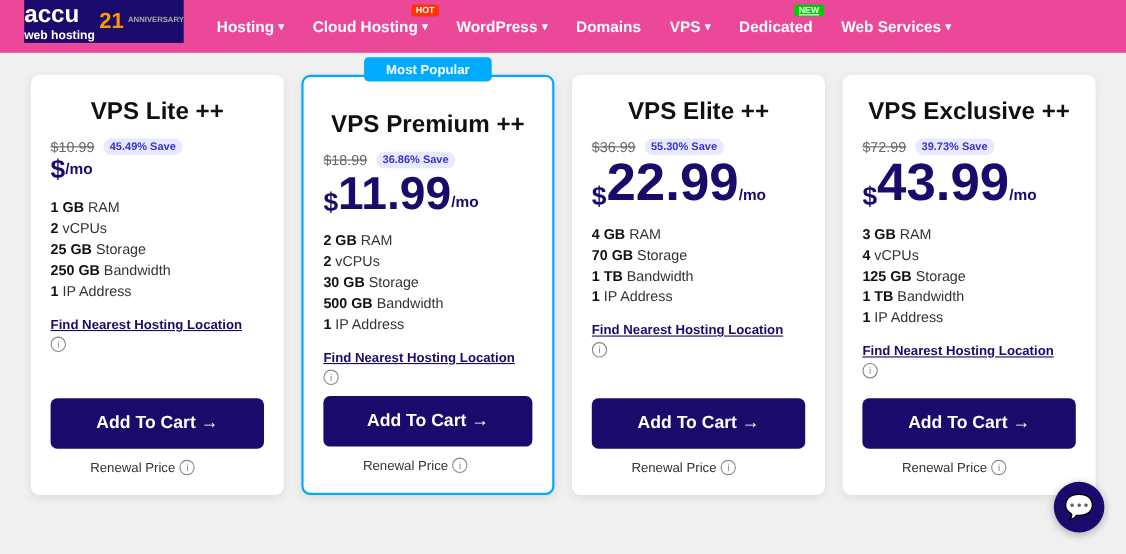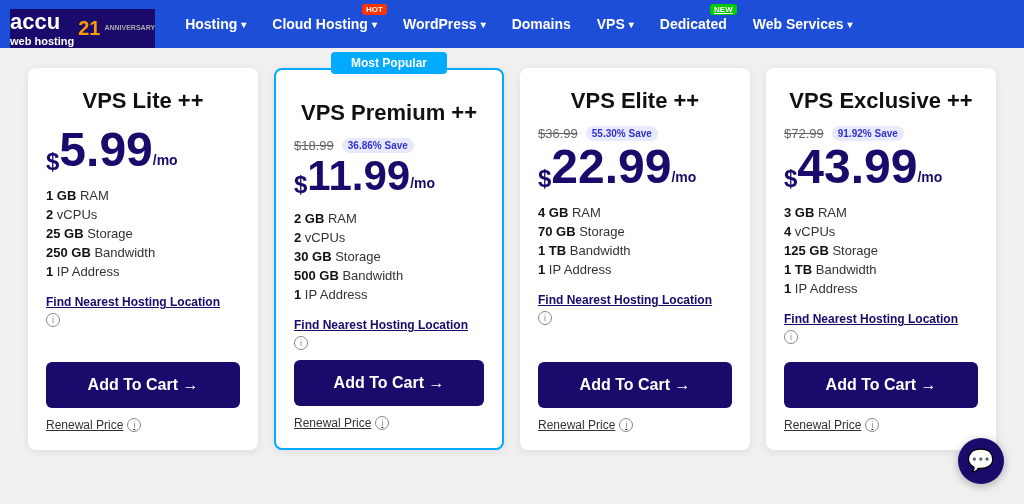--- a/index.html
+++ b/index.html
@@ -1,23 +1,23 @@
 <!DOCTYPE html>
 <html><head>
   <meta charset="utf-8">
   <style>
     * { box-sizing: border-box; margin: 0; padding: 0; }
     body { font-family: Arial, sans-serif; background: #f0f0f0; min-width: 1024px; }
 
     
     nav {
-      background: #1d4ed8;
-      display: flex;
-      align-items: flex-end;
-      padding: 0 10px;
+      background: #ec4899;
+      display: flex;
+      align-items: flex-start;
+      padding: 0 22px;
       height: 48px;
     }
     .logo-area {
       display: flex;
       align-items: center;
       margin-right: 18px;
     }
     .logo-box {
       background: #1a0a6b;
       display: flex;
@@ -223,23 +223,23 @@
       cursor: pointer;
       margin-top: auto;
       margin-bottom: 10px;
     }
 
     .renewal-row {
       display: flex;
       align-items: center;
       gap: 4px;
       font-size: 12px;
-      text-decoration: underline;
       color: #333;
       cursor: pointer;
+      margin-left: 36px;
     }
     .renewal-info {
       display: inline-block;
       width: 14px;
       height: 14px;
       border: 1.5px solid #888;
       border-radius: 50%;
       font-size: 9px;
       text-align: center;
       line-height: 12px;
@@ -285,23 +285,26 @@
     <div class="nav-item">VPS <span class="arrow">▾</span></div>
     <div class="nav-item">Dedicated<span class="badge-new">NEW</span></div>
     <div class="nav-item">Web Services <span class="arrow">▾</span></div>
   </div>
 </nav>
 
 <div class="main">
 
   <div class="card">
     <div class="plan-title">VPS Lite ++</div>
+    <div class="price-row">
+      <span class="old-price">$10.99</span>
+      <span class="save-badge">45.49% Save</span>
+    </div>
     <div class="new-price-row">
       <span class="dollar-sign">$</span>
-      <span class="price-amount">5.99</span>
       <span class="price-mo">/mo</span>
     </div>
     <div class="specs">
       <div class="spec-row"><strong>1 GB</strong> RAM</div>
       <div class="spec-row"><strong>2</strong> vCPUs</div>
       <div class="spec-row"><strong>25 GB</strong> Storage</div>
       <div class="spec-row"><strong>250 GB</strong> Bandwidth</div>
       <div class="spec-row"><strong>1</strong> IP Address</div>
     </div>
     <a class="find-location">Find Nearest Hosting Location</a>
@@ -364,21 +367,21 @@
     <div class="renewal-row">
       <span>Renewal Price</span>
       <span class="renewal-info">i</span>
     </div>
   </div>
 
   <div class="card">
     <div class="plan-title">VPS Exclusive ++</div>
     <div class="price-row">
       <span class="old-price">$72.99</span>
-      <span class="save-badge">91.92% Save</span>
+      <span class="save-badge">39.73% Save</span>
     </div>
     <div class="new-price-row">
       <span class="dollar-sign">$</span>
       <span class="price-amount">43.99</span>
       <span class="price-mo">/mo</span>
     </div>
     <div class="specs">
       <div class="spec-row"><strong>3 GB</strong> RAM</div>
       <div class="spec-row"><strong>4</strong> vCPUs</div>
       <div class="spec-row"><strong>125 GB</strong> Storage</div>

